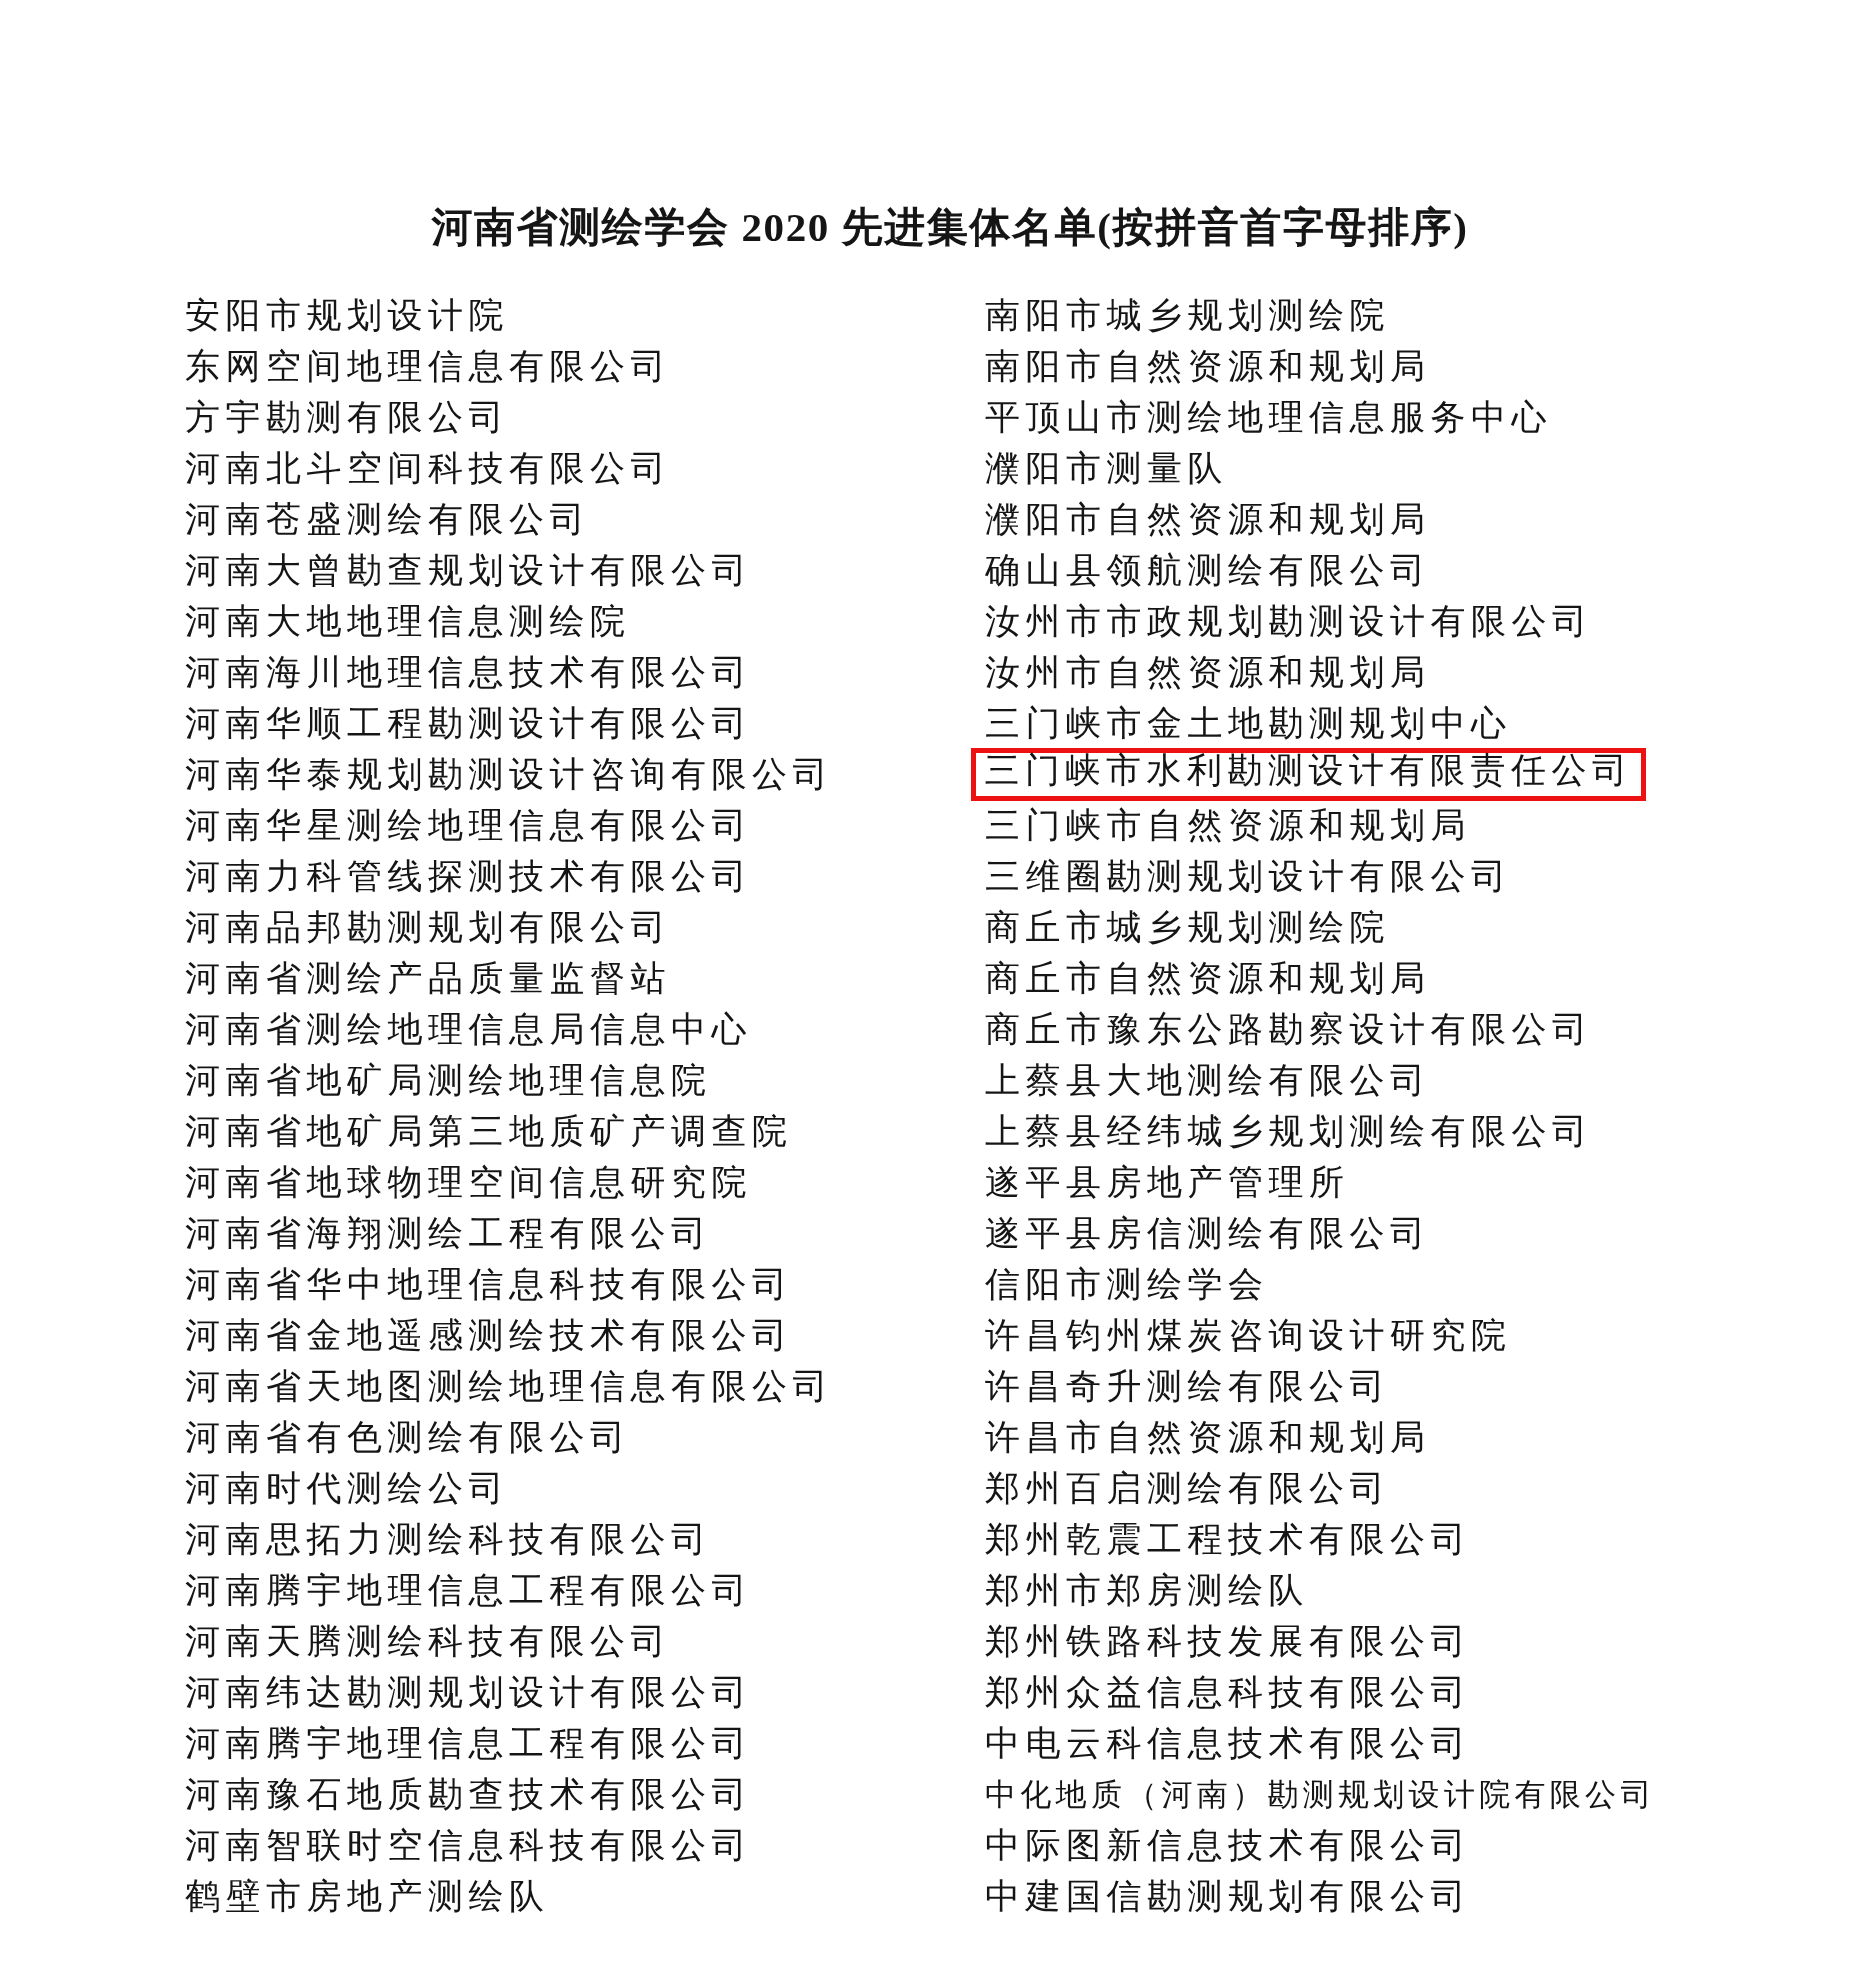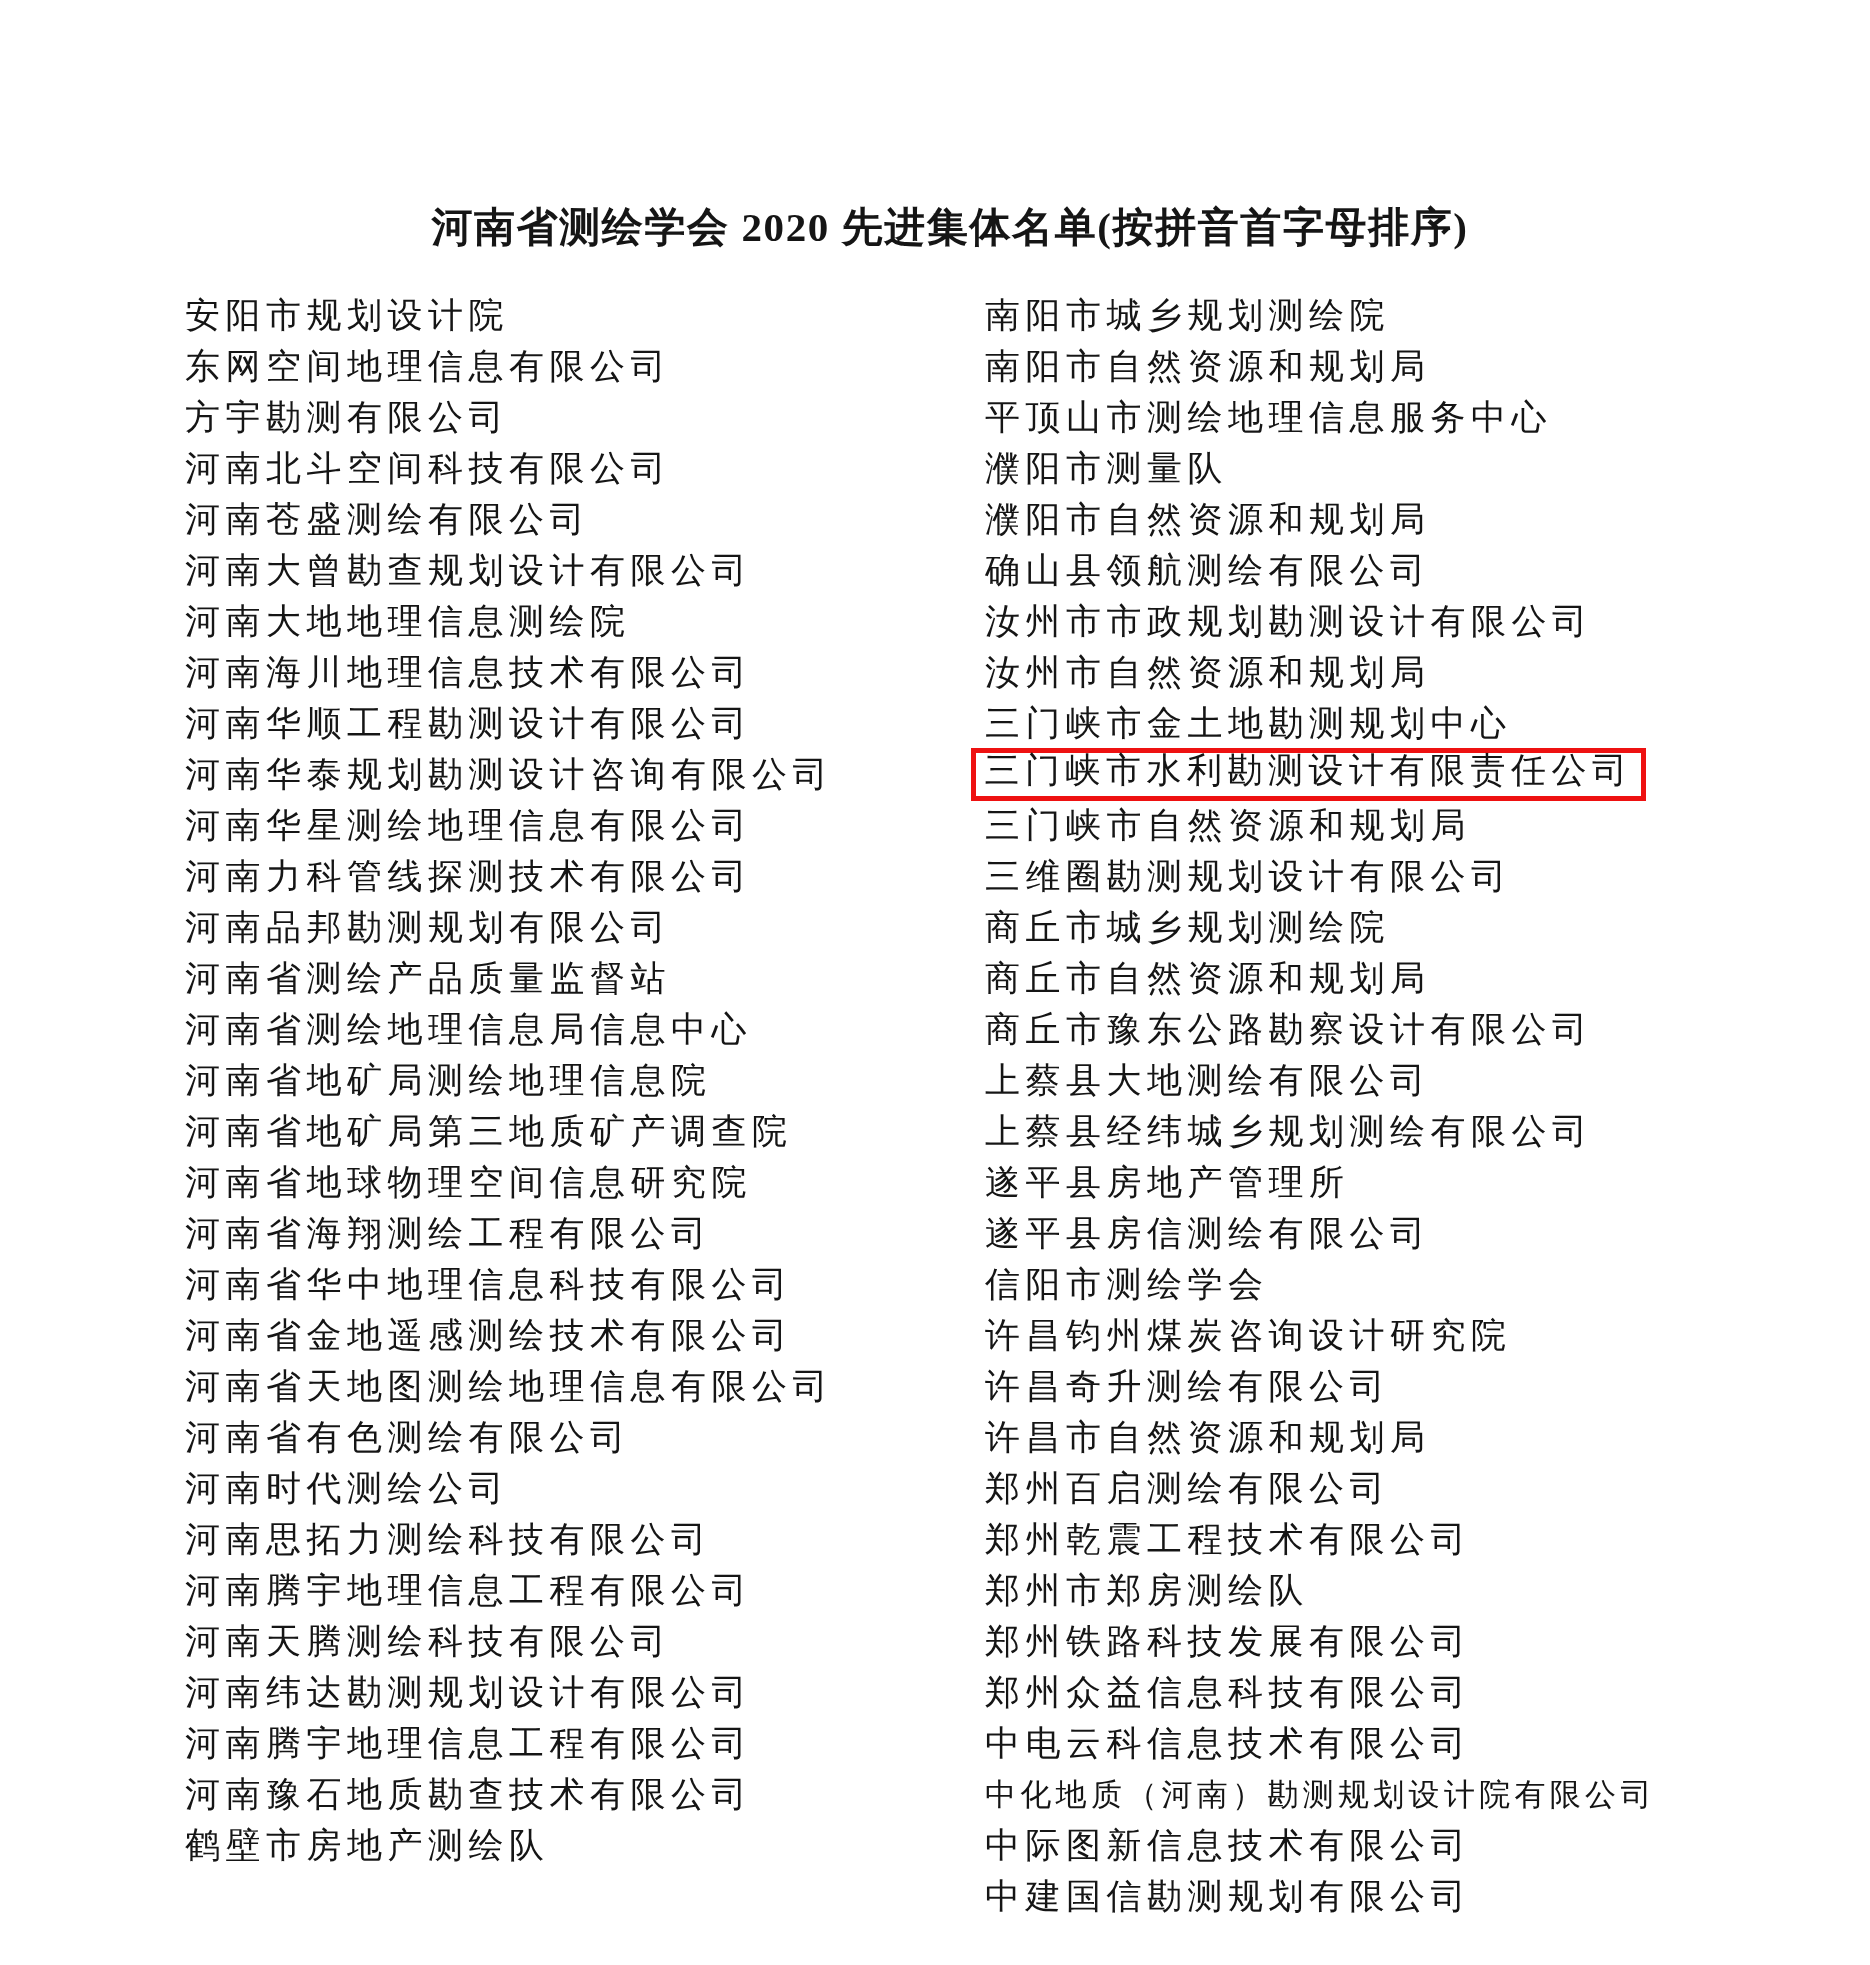--- a/index.html
+++ b/index.html
@@ -152,20 +152,23 @@
       <div class="row">
         <span class="txt">河南纬达勘测规划设计有限公司</span>
       </div>
       <div class="row">
         <span class="txt">河南腾宇地理信息工程有限公司</span>
       </div>
       <div class="row">
         <span class="txt">河南豫石地质勘查技术有限公司</span>
       </div>
       <div class="row">
+        <span class="txt">河南智联时空信息科技有限公司</span>
+      </div>
+      <div class="row">
         <span class="txt">鹤壁市房地产测绘队</span>
       </div>
     </div>
 
   <div class="col col-right" id="col-right">
       <div class="row">
         <span class="txt">南阳市城乡规划测绘院</span>
       </div>
       <div class="row">
         <span class="txt">南阳市自然资源和规划局</span>

